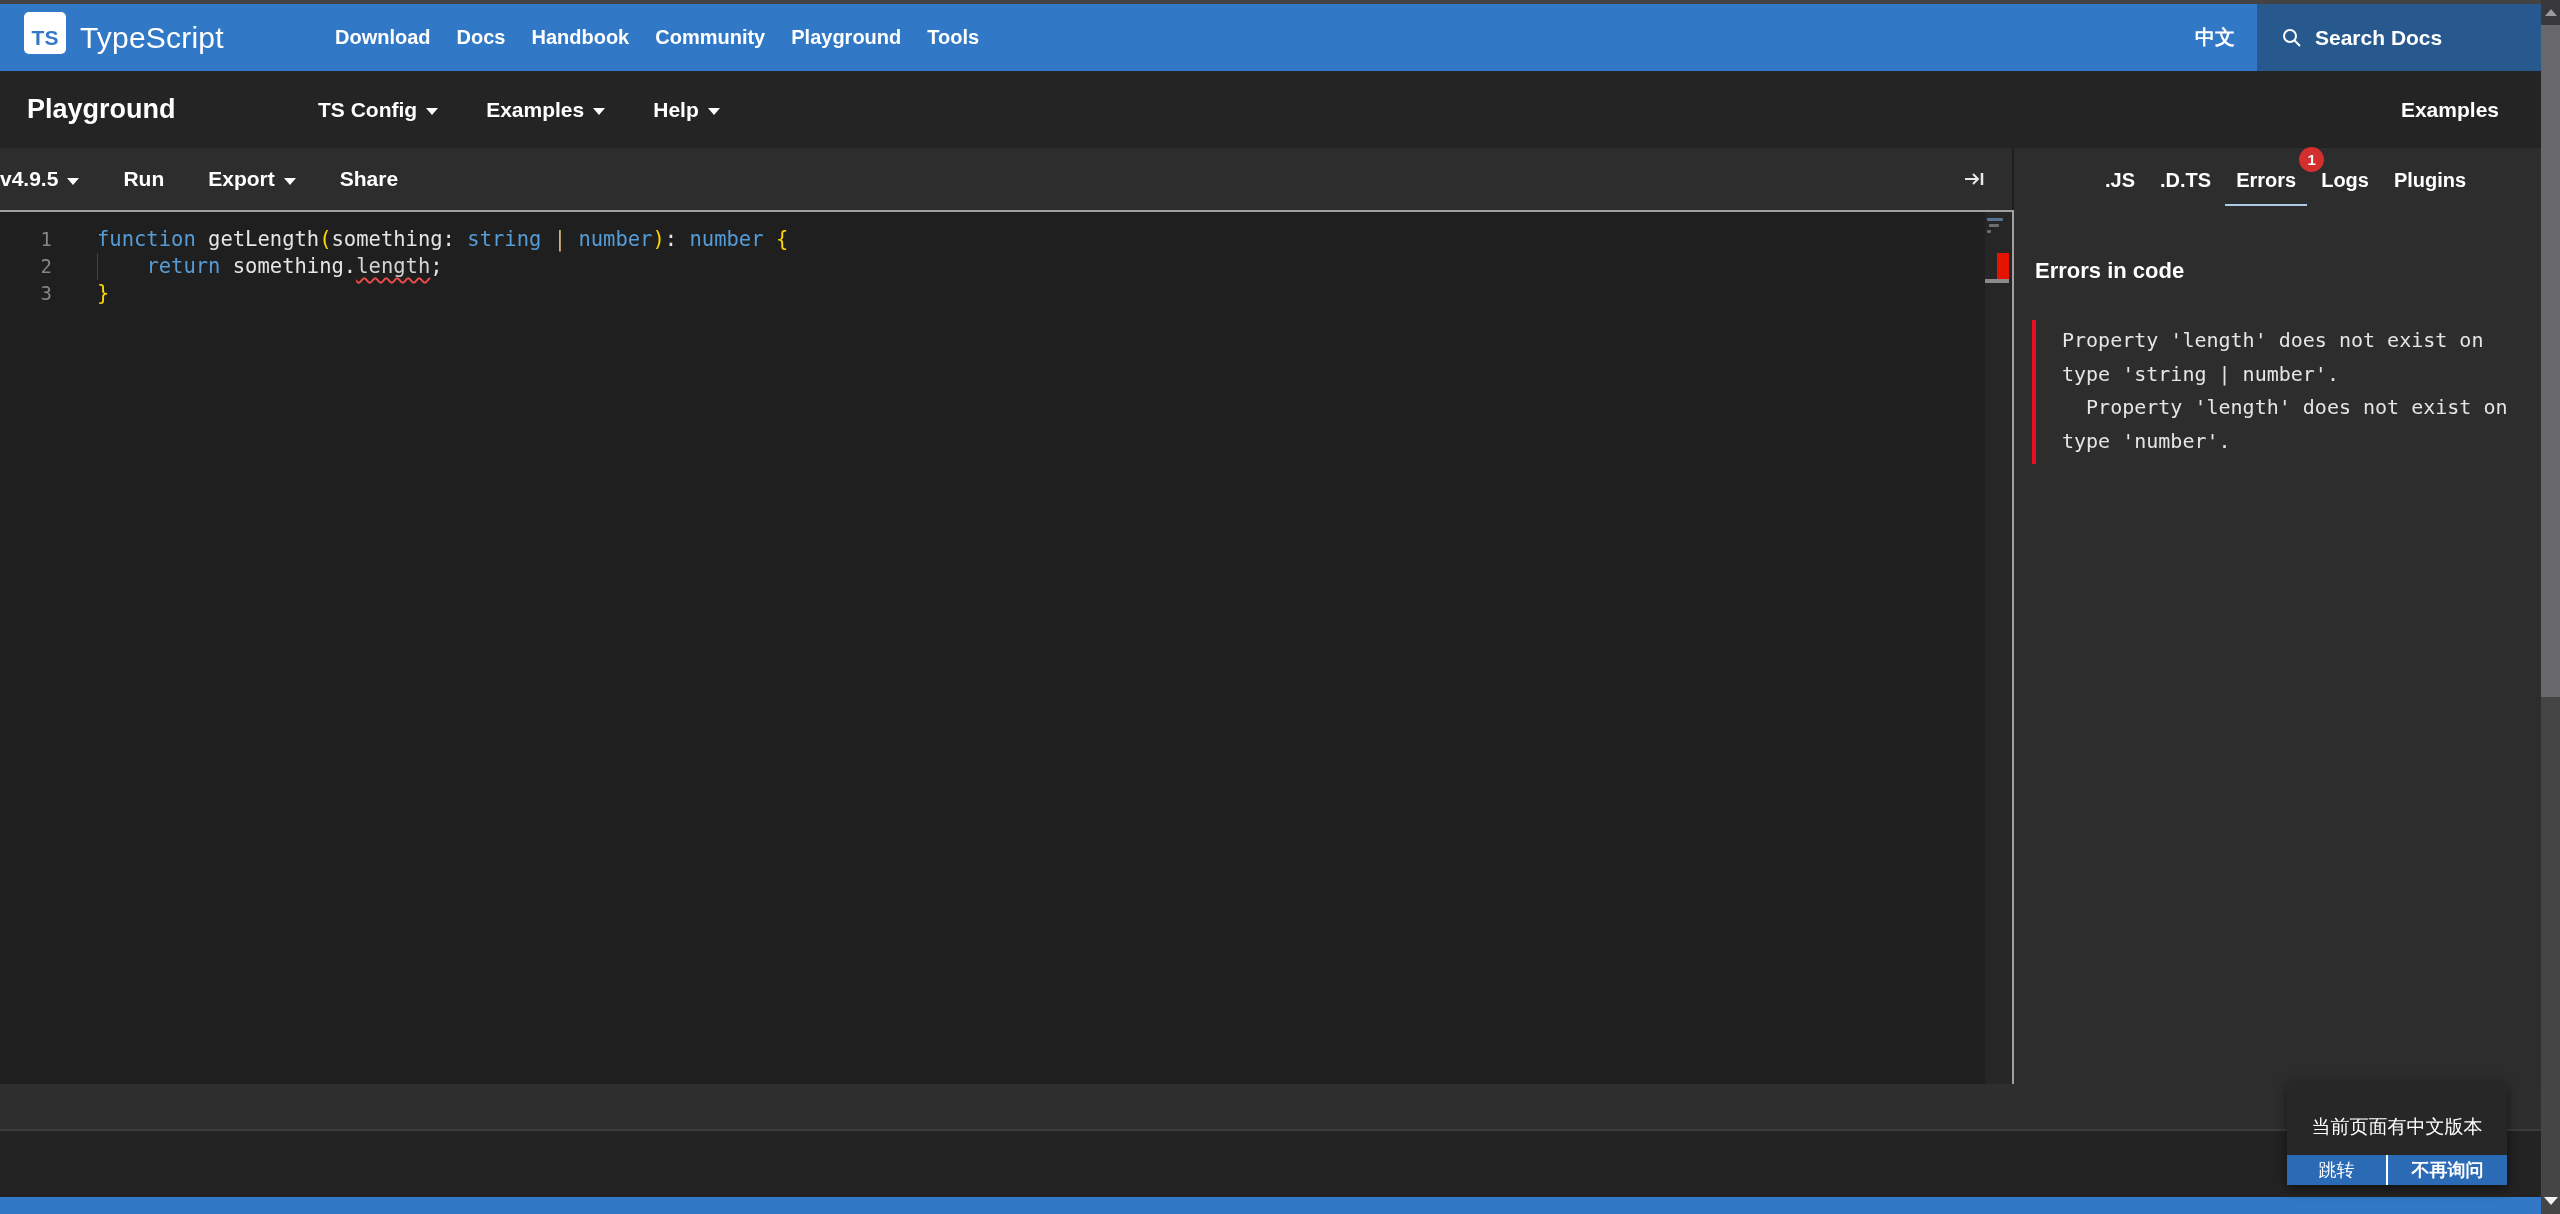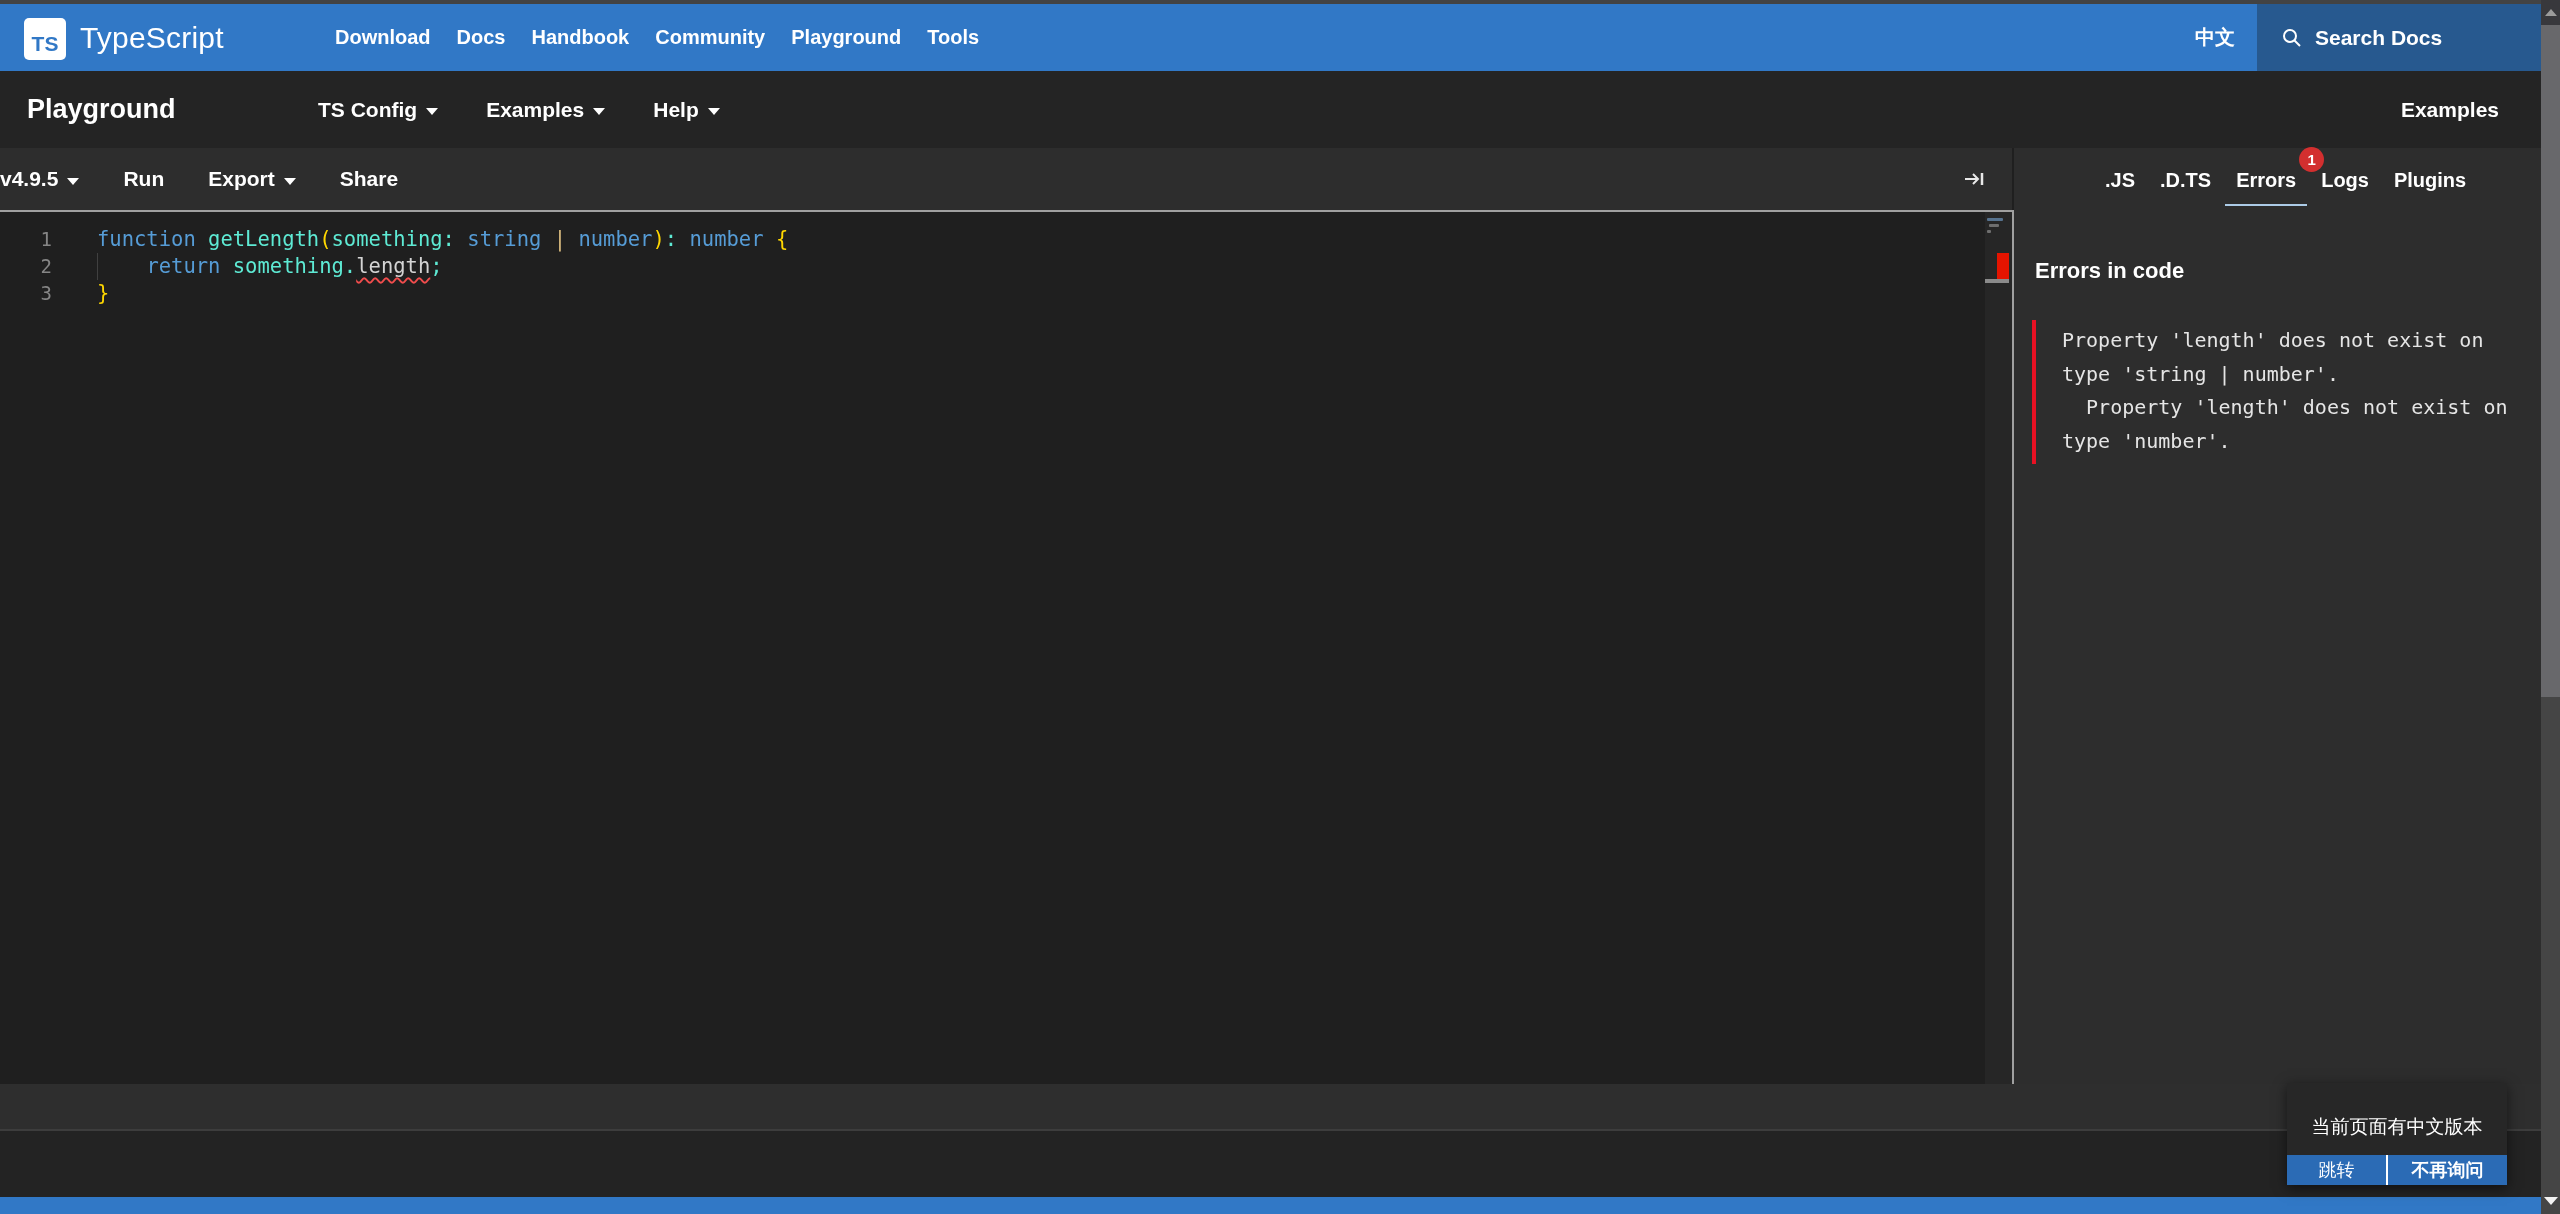--- a/index.html
+++ b/index.html
@@ -5,21 +5,21 @@
   html,body{margin:0;padding:0;background:#1f1f1f;}
   #stage{position:relative;width:2560px;height:1214px;overflow:hidden;
          font-family:"Liberation Sans","DejaVu Sans",sans-serif;background:#1f1f1f;}
 
   
   .top-strip{position:absolute;left:0;top:0;width:2560px;height:4px;background:#434343;}
 
   
   .nav{position:absolute;left:0;top:4px;width:2541px;height:67px;background:#3178c6;
        display:flex;align-items:center;}
-  .logo-box{position:absolute;left:24px;top:14px;width:42px;height:42px;background:#fff;
+  .logo-box{position:absolute;left:24px;top:8px;width:42px;height:42px;background:#fff;
             border-radius:5px;display:flex;align-items:flex-end;justify-content:center;cursor:pointer;}
   .logo-box span{color:#3178c6;font-weight:bold;font-size:21px;line-height:1;margin-bottom:6px;}
   .brand{position:absolute;left:80px;top:0;height:67px;display:flex;align-items:center;
          color:#fff;font-size:30px;font-weight:400;letter-spacing:.2px;cursor:pointer;}
   .nav-links{position:absolute;left:335px;top:0;height:67px;display:flex;align-items:center;gap:26px;}
   .nav-link{color:#fff;font-size:20px;font-weight:600;cursor:pointer;white-space:nowrap;}
   .lang-toggle{position:absolute;left:2195px;top:0;height:67px;display:flex;align-items:center;
                color:#fff;font-size:20px;font-weight:600;cursor:pointer;}
   .search-box{position:absolute;left:2257px;top:0;width:284px;height:67px;background:#27598f;
               display:flex;align-items:center;gap:12px;padding-left:24px;box-sizing:border-box;cursor:pointer;}
@@ -44,21 +44,21 @@
   .sidebar-toggle{position:absolute;right:24px;top:0;height:62px;display:flex;align-items:center;cursor:pointer;}
 
   
   .editor{position:absolute;left:0;top:212px;width:2012px;height:872px;background:#1f1f1f;
           font-family:"DejaVu Sans Mono","Liberation Mono",monospace;font-size:20.5px;}
   .code-row{position:relative;height:27px;line-height:27px;white-space:pre;}
   .code-rows{position:absolute;left:0;top:14px;right:0;}
   .gutter-num{position:absolute;left:0;width:52px;text-align:right;color:#858585;font-size:19px;}
   .code-text{position:absolute;left:97px;}
   .tk-keyword{color:#569cd6;}
-  .tk-plain{color:#5eead4;}
+  .tk-plain{color:#e5e5e5;}
   .tk-bracket{color:#ffd700;}
   .tk-pipe{color:#d7ba7d;}
   .tk-squiggle{color:#d4d4d4;text-decoration:underline;text-decoration-style:wavy;
                text-decoration-color:#f14c4c;text-decoration-thickness:1.5px;text-underline-offset:4px;}
   .indent-guide{position:absolute;left:97px;top:41px;width:1px;height:27px;background:#404040;}
 
   
   .minimap{position:absolute;left:1985px;top:0;width:27px;height:872px;background:#262626;}
   .mm-line{position:absolute;height:3px;border-radius:1px;}
   .ov-red{position:absolute;left:12px;top:41px;width:12px;height:26px;background:#e51400;}

